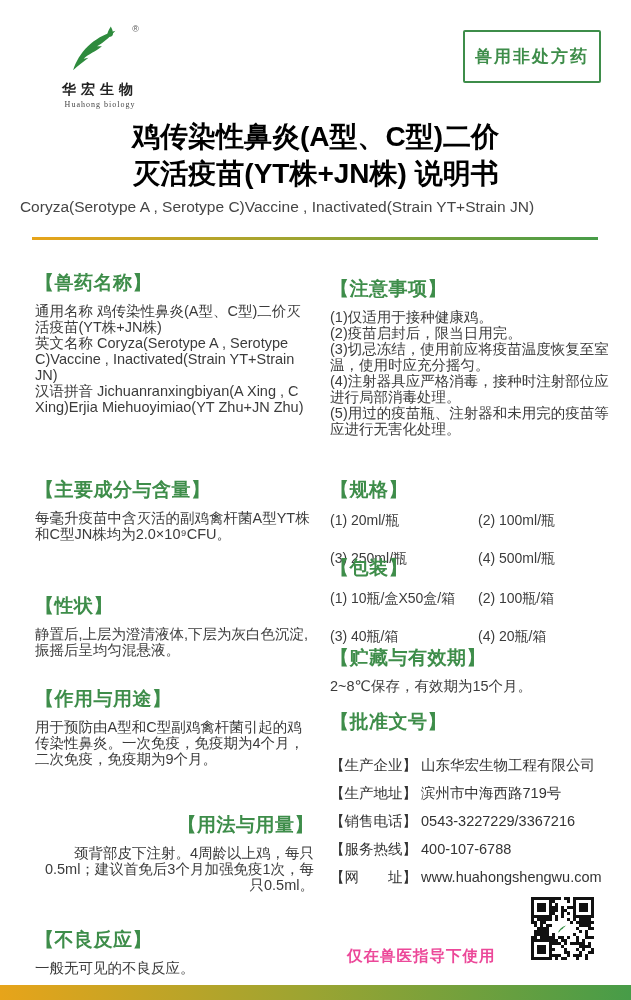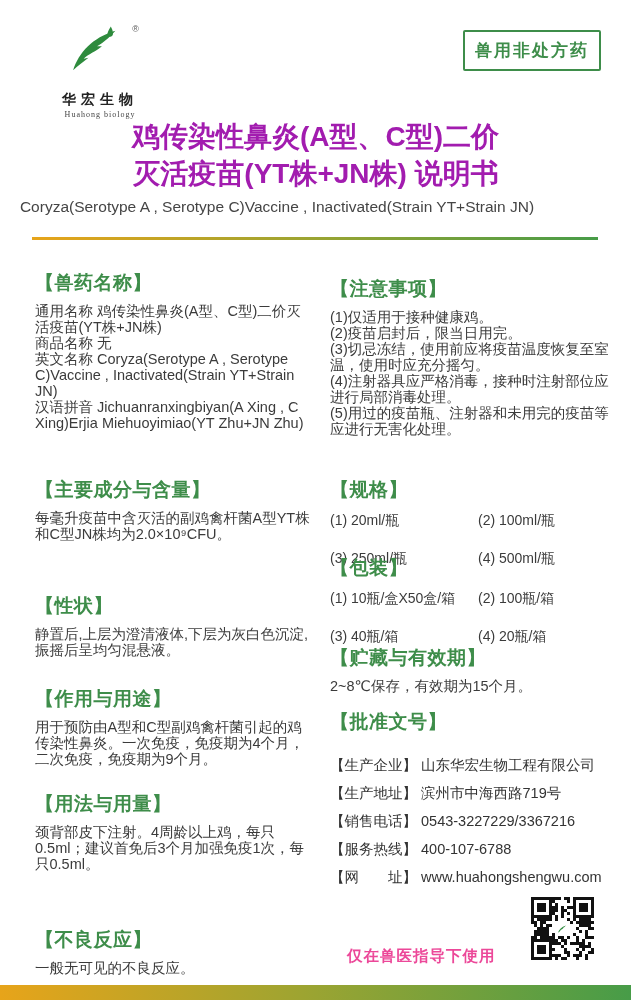--- a/index.html
+++ b/index.html
@@ -4,42 +4,42 @@
 <style>
   html,body{margin:0;padding:0;background:#fff;}
   .page{position:relative;width:631px;height:1000px;background:#ffffff;overflow:hidden;
         font-family:"Liberation Sans","DejaVu Sans",sans-serif;color:#3a3a3a;}
 
   
   .logo{position:absolute;left:55px;top:26px;width:90px;text-align:center;}
   .logo-mark{position:relative;width:62px;height:48px;margin:0 auto;}
   .logo-reg{position:absolute;right:-8px;top:-2px;font-size:9px;color:#555;}
   .logo-cn{font-family:"Liberation Serif","DejaVu Serif",serif;font-size:14px;font-weight:700;
-           letter-spacing:5px;color:#222;margin-top:17px;white-space:nowrap;}
+           letter-spacing:5px;color:#222;margin-top:7px;white-space:nowrap;}
   .logo-en{font-family:"Liberation Serif","DejaVu Serif",serif;font-size:8px;letter-spacing:1px;
            color:#444;margin-top:1px;white-space:nowrap;}
 
   .otc-badge{position:absolute;right:30px;top:30px;border:2px solid #3e8d4a;border-radius:2px;
-             color:#3e8d4a;font-size:17px;font-weight:600;letter-spacing:2px;padding:7px 10px;}
+             color:#3e8d4a;font-size:17px;font-weight:600;letter-spacing:2px;padding:13px 10px;}
 
   .title{position:absolute;left:0;top:118px;width:631px;text-align:center;
-         font-size:28px;line-height:37px;font-weight:700;color:#a21caf;}
+         font-size:28px;line-height:37px;font-weight:700;color:#000000;}
   .title-en{position:absolute;left:0;top:198px;width:554px;text-align:center;
             font-size:15.5px;font-weight:500;color:#454545;}
   .divider{position:absolute;left:32px;top:237px;width:566px;height:3px;
            background:linear-gradient(90deg,#e7a41a,#9aa432 50%,#479c48);}
 
   
   .sec{position:absolute;width:279px;}
   .col-l{left:35px;}
   .col-r{left:330px;}
   .sec h3{margin:0 0 7px 0;font-size:19px;font-weight:700;color:#3e8d4a;letter-spacing:0.5px;}
   .sec p{margin:0;font-size:14.5px;line-height:16px;color:#3b3b3b;}
   .sec-l1{top:270px;} .sec-l2{top:477px;} .sec-l3{top:593px;}
-  .sec-l4{top:686px;} .sec-l5{top:791px;} .sec-l6{top:927px;}
+  .sec-l4{top:686px;} .sec-l5{top:812px;text-align:right;} .sec-l6{top:927px;}
   .sec-r1{top:276px;} .sec-r2{top:477px;} .sec-r3{top:555px;}
   .sec-r4{top:645px;} .sec-r5{top:709px;}
 
   .grid2{display:grid;grid-template-columns:148px 1fr;row-gap:20px;margin-top:9px;}
   .grid2 span{font-size:14px;color:#3b3b3b;white-space:nowrap;}
 
   
   .company{position:absolute;left:330px;top:757px;width:290px;}
   .company .row{display:flex;margin-bottom:12px;font-size:14.5px;line-height:16px;color:#333;}
   .company .lbl{font-weight:500;flex:0 0 auto;margin-right:4px;white-space:nowrap;}
@@ -82,21 +82,20 @@
   <div class="title">
     <div>鸡传染性鼻炎(A型、C型)二价</div>
     <div>灭活疫苗(YT株+JN株) 说明书</div>
   </div>
   <div class="title-en">Coryza(Serotype A , Serotype C)Vaccine , Inactivated(Strain YT+Strain JN)</div>
   <div class="divider"></div>
 
   <div class="sec col-l sec-l1">
     <h3>【兽药名称】</h3>
     <p>通用名称 鸡传染性鼻炎(A型、C型)二价灭活疫苗(YT株+JN株)</p>
-    <p>商品名称 无</p>
     <p>英文名称 Coryza(Serotype A , Serotype C)Vaccine , Inactivated(Strain YT+Strain JN)</p>
     <p>汉语拼音 Jichuanranxingbiyan(A Xing , C Xing)Erjia Miehuoyimiao(YT Zhu+JN Zhu)</p>
   </div>
 
   <div class="sec col-l sec-l2">
     <h3>【主要成分与含量】</h3>
     <p>每毫升疫苗中含灭活的副鸡禽杆菌A型YT株和C型JN株均为2.0×10⁹CFU。</p>
   </div>
 
   <div class="sec col-l sec-l3">

